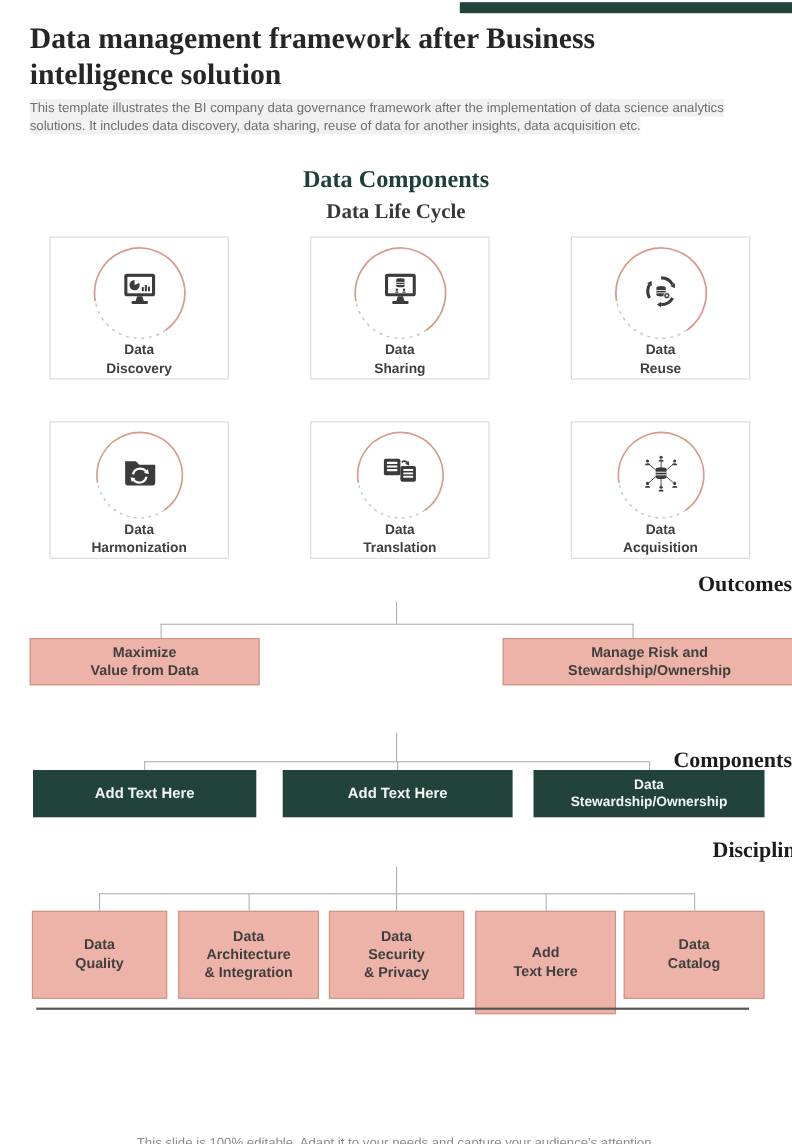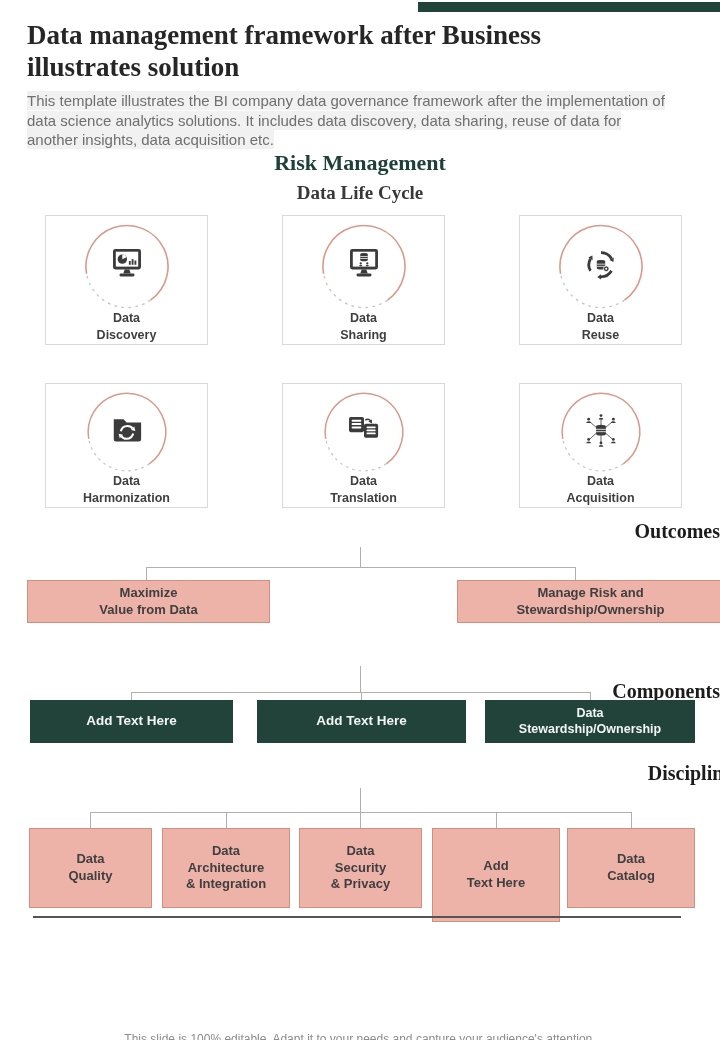--- a/index.html
+++ b/index.html
@@ -9,21 +9,21 @@
     outline:1px solid #e2e2e2;margin:0 auto;
   }
   .topbar{position:absolute;left:418px;top:2px;width:302px;height:10px;background:#21433a;}
   .title{
     position:absolute;left:27px;top:20px;width:615px;
     font-family:"Liberation Serif",serif;font-weight:bold;
     font-size:27px;line-height:1.18;color:#262626;
   }
   .subtitle{
     position:absolute;left:27px;top:91px;width:648px;
-    font-size:15px;line-height:1.3;color:#6f6f6f;
+    font-size:12px;line-height:1.3;color:#6f6f6f;
   }
   .subtitle span{background:#f1f1f1;box-decoration-break:clone;-webkit-box-decoration-break:clone;padding:1px 0;}
   .dm-heading{
     position:absolute;left:0;top:150px;width:720px;text-align:center;
     font-family:"Liberation Serif",serif;font-weight:bold;font-size:22px;color:#1d4038;
   }
   .dlc-heading{
     position:absolute;left:0;top:182px;width:720px;text-align:center;
     font-family:"Liberation Serif",serif;font-weight:bold;font-size:19px;color:#383838;
   }
@@ -69,24 +69,24 @@
   }
   .ic{fill:#3b3b3b;}
 </style>
 </head>
 <body>
 
 <div class="slide">
 
   <div class="topbar"></div>
 
-  <div class="title">Data management framework after Business illustrates solution</div>
+  <div class="title">Data management framework after Business intelligence solution</div>
   <div class="subtitle"><span>This template illustrates the BI company data governance framework after the implementation of data science analytics solutions. It includes data discovery, data sharing, reuse of data for  another insights, data acquisition etc.</span></div>
 
-  <div class="dm-heading">Risk Management</div>
+  <div class="dm-heading">Data Components</div>
   <div class="dlc-heading">Data Life Cycle</div>
 
   <div class="card" style="left:45px;top:215px;height:130px;">
     <svg width="94" height="94" viewBox="0 0 100 100">
       <path d="M 6.67 57.64 A 44 44 0 1 1 75.23 85.95" fill="none" stroke="#d79a8c" stroke-width="1.7"></path>
       <path d="M 75.23 85.95 A 44 44 0 0 1 6.67 57.64" fill="none" stroke="#c6c6c6" stroke-width="1.4" stroke-dasharray="3 4.5"></path>
       <g transform="translate(28,26)">
         <rect class="ic" x="7" y="5" width="30" height="22" rx="2.5"></rect>
         <rect x="10" y="8" width="24" height="16" fill="#fff"></rect>
         <circle class="ic" cx="17" cy="16" r="5"></circle>
@@ -248,21 +248,21 @@
       <div>Acquisition</div>
     </div>
   </div>
 
   <div class="section-heading" style="top:520px;">Outcomes</div>
   <div class="vline" style="left:360px;top:547px;height:20px;"></div>
   <div class="hline" style="left:146px;top:567px;width:430px;"></div>
   <div class="drop" style="left:146px;top:567px;height:13px;"></div>
   <div class="drop" style="left:575px;top:567px;height:13px;"></div>
 
-  <div class="pinkbox" style="left:27px;top:580px;width:243px;height:43px;">
+  <div class="pinkbox" style="left:27px;top:580px;width:209px;height:43px;">
     <div>Maximize</div>
     <div>Value from Data</div>
   </div>
   <div class="pinkbox" style="left:457px;top:580px;width:267px;height:43px;">
     <div>Manage Risk and</div>
     <div>Stewardship/Ownership</div>
   </div>
 
   <div class="section-heading" style="top:680px;">Components</div>
   <div class="vline" style="left:360px;top:666px;height:26px;"></div>

